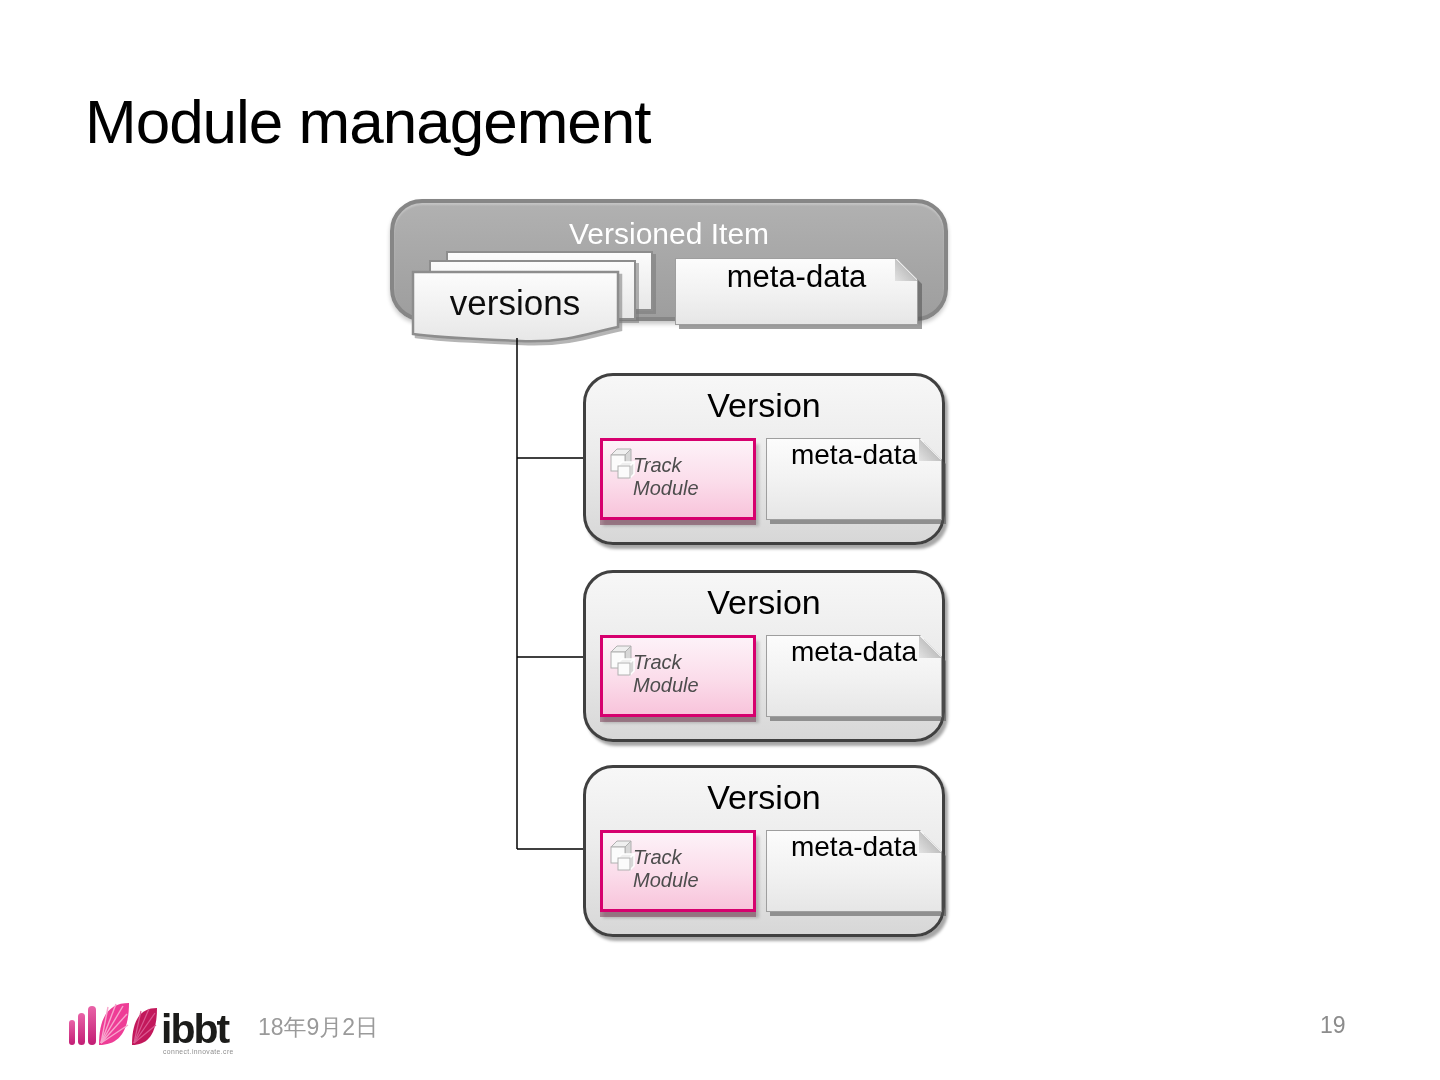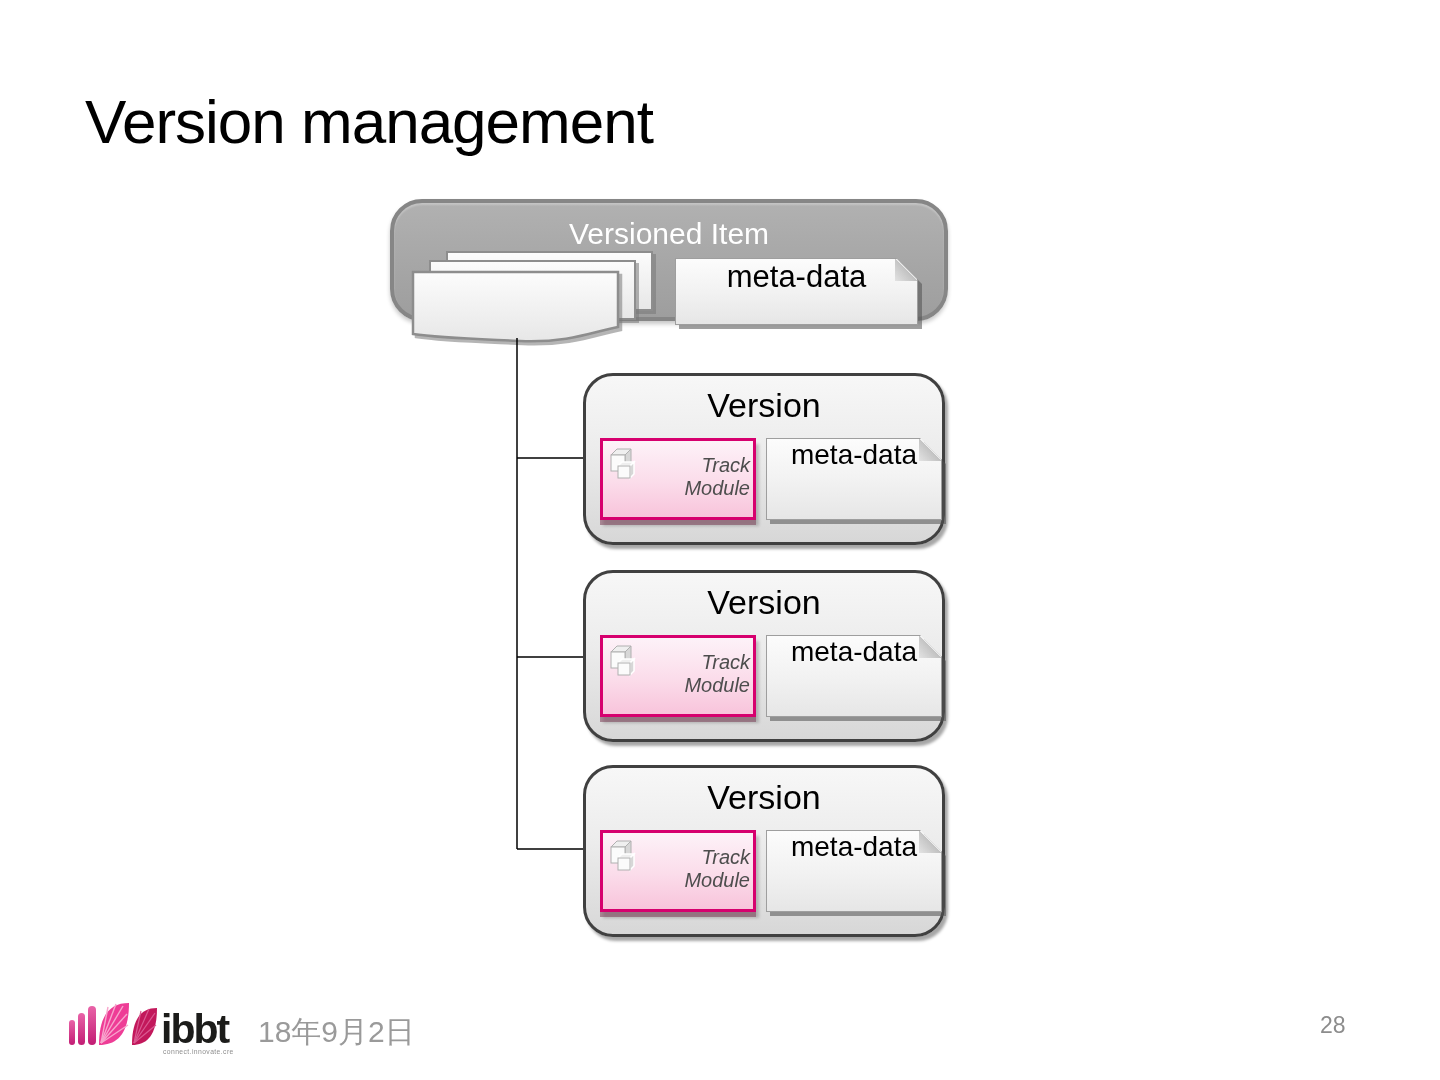--- a/index.html
+++ b/index.html
@@ -63,55 +63,56 @@
   .vc-title { text-align:center; margin-top:10px; font-size:34px; color:#000; }
 
   .track-module {
     position:absolute; left:14px; top:62px; width:156px; height:82px; box-sizing:border-box;
     background:linear-gradient(180deg,#fdf2f8 0%,#fbdcea 55%,#f8c4db 100%);
     border:3px solid #d6006e;
     box-shadow:0 5px 0 rgba(125,65,90,0.55), 3px 6px 3px rgba(0,0,0,0.2);
   }
   .tm-icon { position:absolute; left:5px; top:5px; }
   .tm-label {
-    position:absolute; top:13px; left:30px; right:3px; text-align:right;
+    position:absolute; top:13px; left:30px; right:3px; text-align:left;
     font-style:italic; font-size:20px; color:#4d4d4d;
   }
   .vc-metadata { left:180px; top:62px; width:176px; height:82px; }
 
   
   .logo-svg { position:absolute; left:66px; top:998px; width:168px; height:60px; }
-  .slide-date { position:absolute; left:258px; top:1012px; font-size:30px; color:#9a9a9a; }
+  .slide-date { position:absolute; left:258px; top:1012px; font-size:23px; color:#9a9a9a; }
   .page-number { position:absolute; left:1320px; top:1012px; font-size:23px; color:#8c8c8c; }
 </style>
 </head>
 <body>
 
 <div class="slide">
 
-  <h1 class="slide-title">Version management</h1>
+  <h1 class="slide-title">Module management</h1>
 
   <div class="vi-container">
     <div class="vi-title">Versioned Item</div>
   </div>
 
   <svg class="versions-svg" viewBox="0 0 256 100">
     <defs>
       <linearGradient id="sheetGrad" x1="0" y1="0" x2="0" y2="1">
         <stop offset="0" stop-color="#fcfcfc"></stop>
           <stop offset="1" stop-color="#e7e7e7"></stop>
       </linearGradient>
       <filter id="ds" x="-20%" y="-20%" width="140%" height="140%">
         <feDropShadow dx="3" dy="3" stdDeviation="0" flood-color="#777777" flood-opacity="0.55"></feDropShadow>
       </filter>
     </defs>
     <rect x="42" y="2" width="205" height="58" fill="url(#sheetGrad)" stroke="#8d8d8d" stroke-width="2" filter="url(#ds)"></rect>
     <rect x="25" y="11" width="205" height="58" fill="url(#sheetGrad)" stroke="#8d8d8d" stroke-width="2" filter="url(#ds)"></rect>
     <path d="M8,22 L213,22 L213,77 C190,81 165,93 115,91 C72,89 34,88 8,84 Z" fill="url(#sheetGrad)" stroke="#8d8d8d" stroke-width="2.5" filter="url(#ds)"></path>
   </svg>
+  <div class="versions-label">versions</div>
 
   <div class="paper-wrap root-metadata">
     <div class="paper">
       <span class="paper-label-lg">meta-data</span>
     </div>
   </div>
 
   <svg class="connector">
     <g stroke="#000000" stroke-width="1.5" fill="none">
       <line x1="517" y1="338" x2="517" y2="849"></line>
@@ -210,15 +211,15 @@
       <line x1="68" y1="45" x2="75" y2="13"></line>
         <line x1="68" y1="45" x2="83" y2="11"></line>
       <line x1="68" y1="45" x2="89" y2="15"></line>
         <line x1="68" y1="45" x2="90" y2="27"></line>
     </g>
     <text x="95" y="45" font-size="41" font-weight="bold" fill="#1c1c1a" font-family="Liberation Sans, sans-serif" letter-spacing="-2">ibbt</text>
     <text x="97" y="56" font-size="6.8" fill="#8f8f8f" letter-spacing="0.4" font-family="Liberation Sans, sans-serif">connect.innovate.create</text>
   </svg>
 
   <div class="slide-date">18年9月2日</div>
-  <div class="page-number">28</div>
+  <div class="page-number">19</div>
 
 </div>
 
 </body></html>

